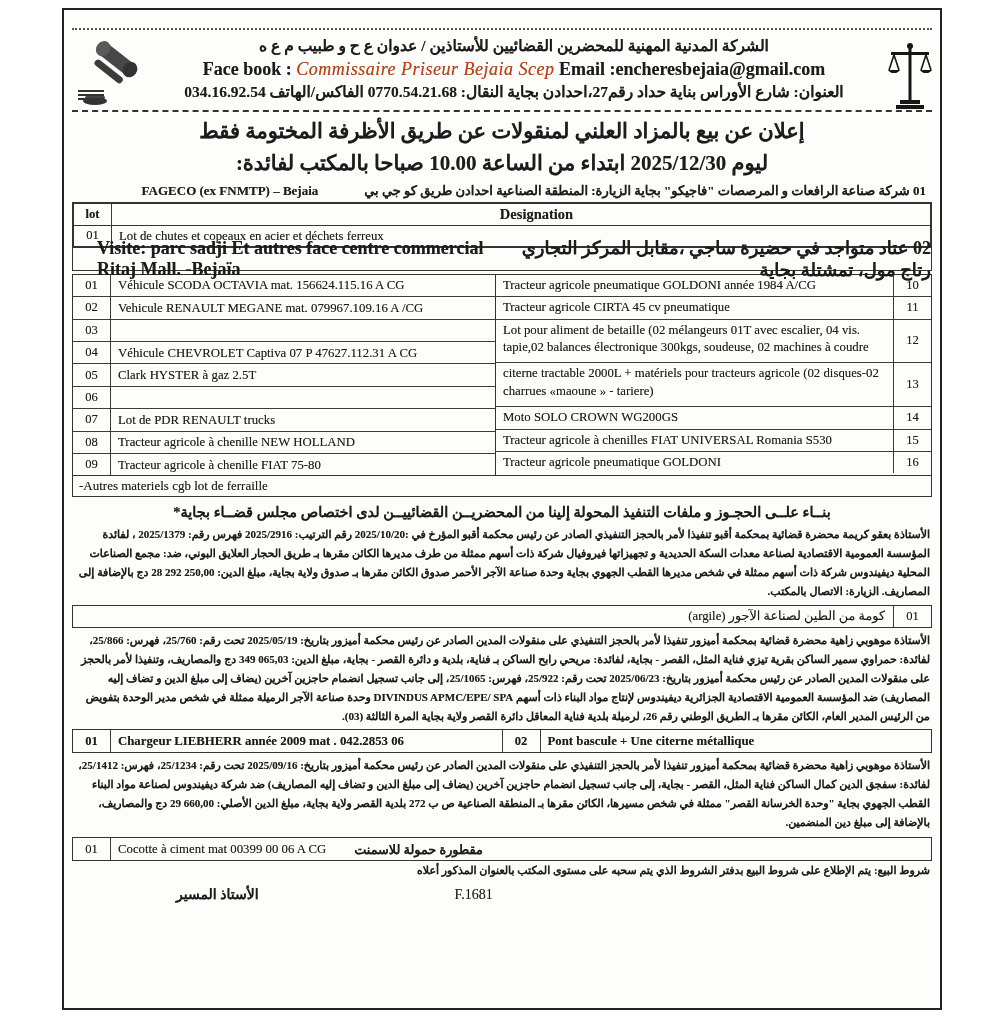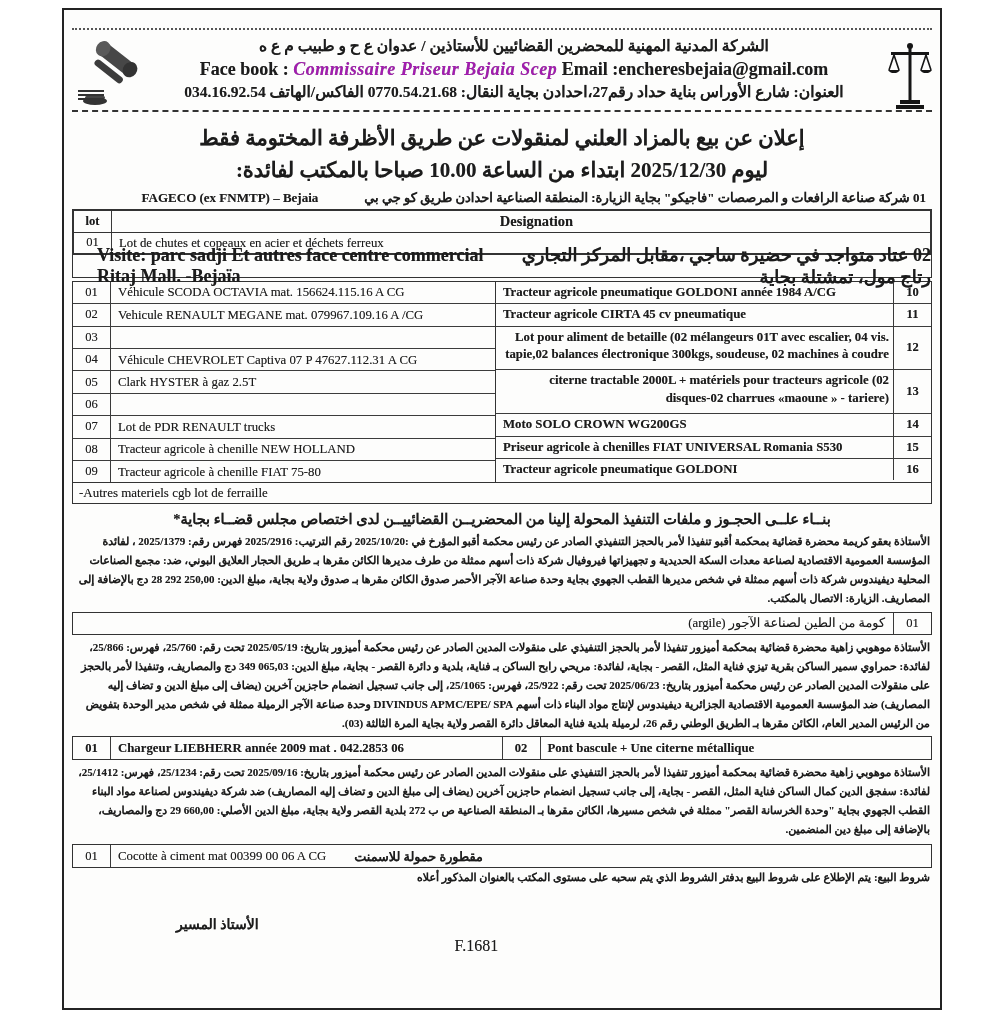--- a/index.html
+++ b/index.html
@@ -15,52 +15,52 @@
     padding:0 8px;overflow:hidden;
   }
   
   .hdr{
     position:relative;margin-top:18px;
     border-top:2px dotted #555;border-bottom:2.5px dashed #333;
     padding:5px 54px 7px 78px;text-align:center;
   }
   .hdr-org{direction:rtl;font-weight:bold;font-size:15.5px;line-height:1.4;}
   .hdr-fb{font-size:18px;font-weight:bold;line-height:1.35;white-space:nowrap;}
-  .hdr-fb .script{color:#a21caf;font-style:italic;font-weight:700;letter-spacing:.5px;text-align:center;}
+  .hdr-fb .script{color:#c2410c;font-style:italic;font-weight:400;letter-spacing:.5px;text-align:center;}
   .hdr-addr{direction:rtl;font-weight:bold;font-size:15.5px;line-height:1.4;}
   .icon-gavel{position:absolute;left:10px;top:8px;}
   .icon-scale{position:absolute;right:0px;top:12px;}
   .stamp{position:absolute;left:6px;bottom:10px;width:26px;height:10px;
     background:repeating-linear-gradient(#333 0 2px,transparent 2px 4px);}
   
-  .title{direction:rtl;text-align:center;font-weight:bold;font-size:21px;line-height:1.55;margin-top:10px;}
+  .title{direction:rtl;text-align:center;font-weight:bold;font-size:21px;line-height:1.55;margin-top:3px;}
   .bene1{display:flex;direction:rtl;align-items:baseline;font-weight:bold;font-size:13px;
     padding:3px 6px 3px 0;gap:46px;}
   .bene1 .latin{direction:ltr;font-size:13px;}
   
   .lotc{width:37px;flex:none;text-align:center;font-size:12.6px;border-right:1.3px solid #3a3a3a;
     display:flex;align-items:center;justify-content:center;}
   .desc{flex:1;font-size:12.8px;padding:1px 4px 0 7px;white-space:nowrap;overflow:hidden;
-    display:flex;align-items:center;text-align:right;}
+    display:flex;align-items:center;}
   
   .t1{border:2px solid #333;}
   .t1 .hrow{display:flex;height:21px;border-bottom:1.6px solid #333;font-weight:bold;gap:28px;}
   .t1 .hrow .desc{justify-content:center;font-size:14.5px;}
   .t1 .drow{display:flex;height:20px;}
   
   .visite{border:1.8px solid #333;border-top:none;display:flex;justify-content:space-between;
     align-items:center;height:22px;font-weight:bold;font-size:18px;padding:0 0 0 24px;}
   .visite .ar{direction:rtl;}
   
   .t2{display:flex;border:1.8px solid #333;margin-top:3px;}
   .t2l{width:49.3%;border-right:1.8px solid #333;box-sizing:border-box;}
   .t2l .row{display:flex;height:21.4px;border-bottom:1px solid #3c3c3c;}
   .t2l .row:last-child{border-bottom:none;}
   .t2r{flex:1;display:flex;flex-direction:column;}
-  .t2r .row{display:flex;border-bottom:1px solid #3c3c3c;font-weight:bold;}
+  .t2r .row{display:flex;border-bottom:1px solid #3c3c3c;}
   .t2r .row:last-child{border-bottom:none;}
   .t2r .lotc{border-right:none;border-left:1.3px solid #3a3a3a;}
   .t2r .desc{white-space:normal;line-height:1.35;align-items:flex-start;padding-top:2px;}
   .h1{height:21.4px;}.h2{height:42.8px;}
   .t2f{border:1.8px solid #333;border-top:none;height:20px;display:flex;align-items:center;
     font-size:13px;padding-left:6px;}
   
   .heading{direction:rtl;text-align:center;font-weight:bold;font-size:14.5px;margin:7px 0 3px 0;}
   .para{direction:rtl;text-align:right;font-size:11px;font-weight:600;line-height:1.72;
     padding:1px 2px 2px 2px;}
@@ -70,21 +70,21 @@
   .targ .desc{justify-content:flex-start;padding:0 8px 0 0;}
   .tchg{border:1.8px solid #333;display:flex;height:22px;font-size:13px;font-weight:600;margin:2px 0;}
   .tchg .lot2{border-left:1.3px solid #3a3a3a;}
   .tcoc{border:1.8px solid #333;display:flex;height:22px;font-size:13px;margin:3px 0 2px 0;}
   .tcoc .desc{gap:28px;}
   .tcoc .ar{direction:rtl;font-weight:bold;}
   
   .conds{direction:rtl;text-align:right;font-size:11px;font-weight:600;margin-top:3px;padding-right:2px;}
   .sigrow{display:flex;align-items:center;margin-top:9px;}
   .sig{margin-left:104px;direction:rtl;font-weight:bold;font-size:14px;}
-  .ref{margin-left:196px;font-size:16px;margin-top:44px;}
+  .ref{margin-left:196px;font-size:14px;}
 </style>
 </head>
 <body>
 
 <div class="frame">
 
   <div class="hdr">
     <span class="icon-gavel">
       <svg width="64" height="72" viewBox="0 0 64 72">
         <g transform="rotate(38 34 22)">
@@ -198,21 +198,21 @@
         </div>
       <div class="row h2">
           <div class="desc">citerne tractable 2000L + matériels pour tracteurs agricole (02 disques-02 charrues «maoune » - tariere)</div>
           <div class="lotc">13</div>
         </div>
       <div class="row h1">
           <div class="desc">Moto SOLO CROWN WG200GS</div>
           <div class="lotc">14</div>
         </div>
       <div class="row h1">
-          <div class="desc">Priseur agricole à chenilles FIAT UNIVERSAL Romania  S530</div>
+          <div class="desc">Tracteur agricole à chenilles FIAT UNIVERSAL Romania  S530</div>
           <div class="lotc">15</div>
         </div>
       <div class="row h1">
           <div class="desc">Tracteur agricole pneumatique GOLDONI</div>
           <div class="lotc">16</div>
         </div>
     </div>
   </div>
   <div class="t2f">-Autres materiels cgb  lot de ferraille</div>
 

